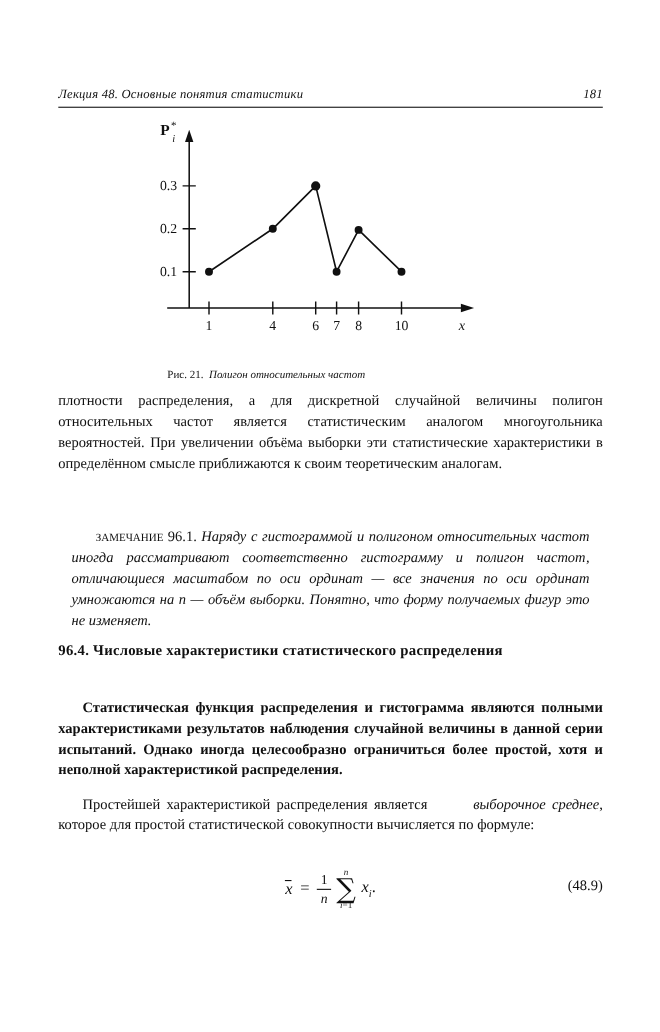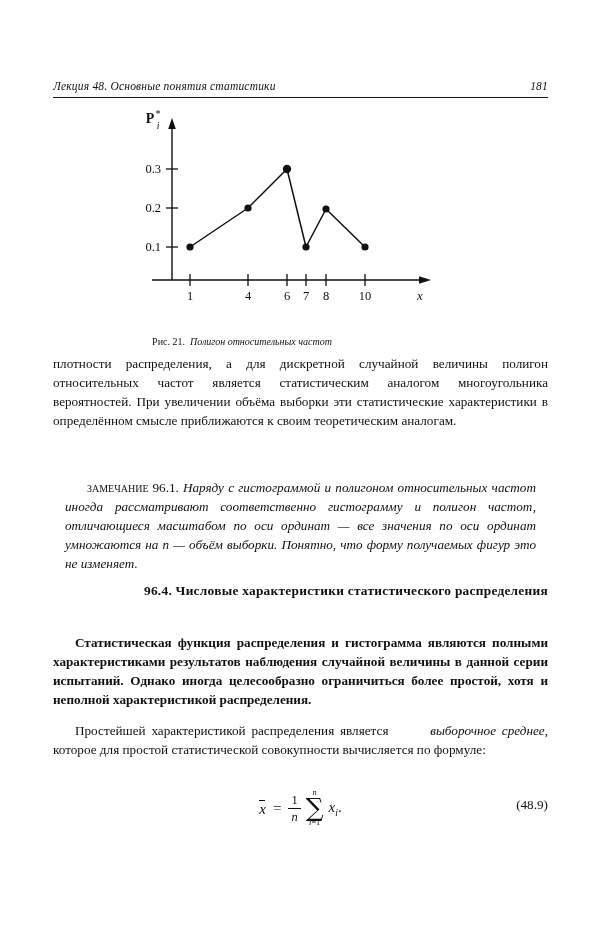--- a/index.html
+++ b/index.html
@@ -91,21 +91,21 @@
   .smallcaps {
     font-style: normal;
     font-variant: small-caps;
     text-transform: lowercase;
     font-size: 13.6px;
   }
   .smallcaps::first-letter { font-size: 13.6px; }
   .rmknum { font-style: normal; }
 
   
-  #heading { top: 582px; text-align: right; }
+  #heading { top: 582px; }
   h2.sec {
     margin: 0;
     font-size: 13.4px;
     line-height: 18.6px;
     font-weight: bold;
     letter-spacing: 0.25px;
   }
 
   #para-2 { top: 633px; font-weight: bold; }
   #para-3 { top: 721px; }

